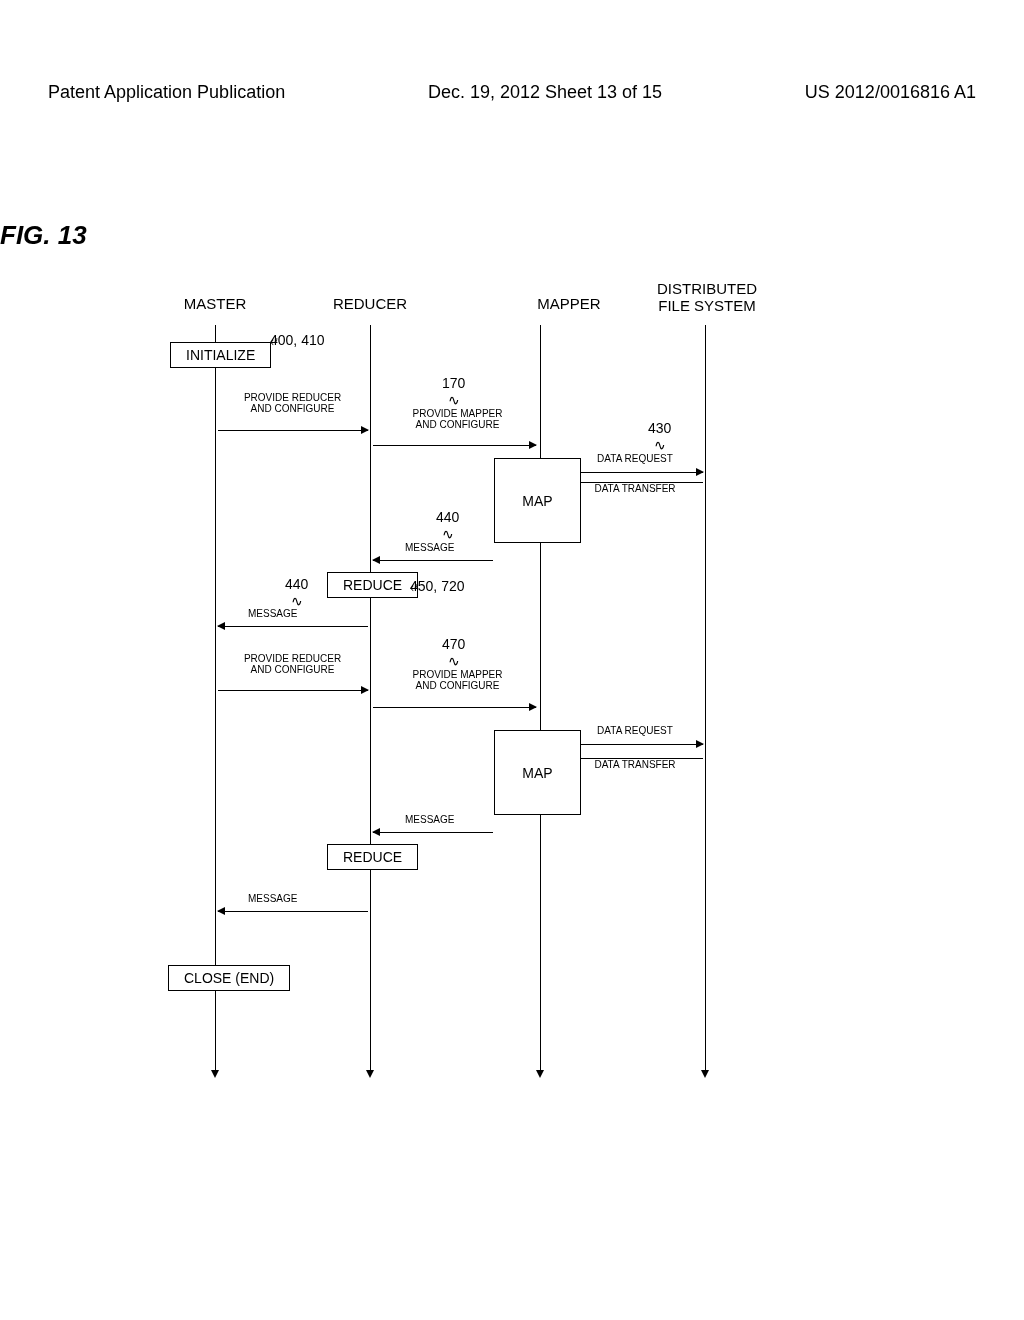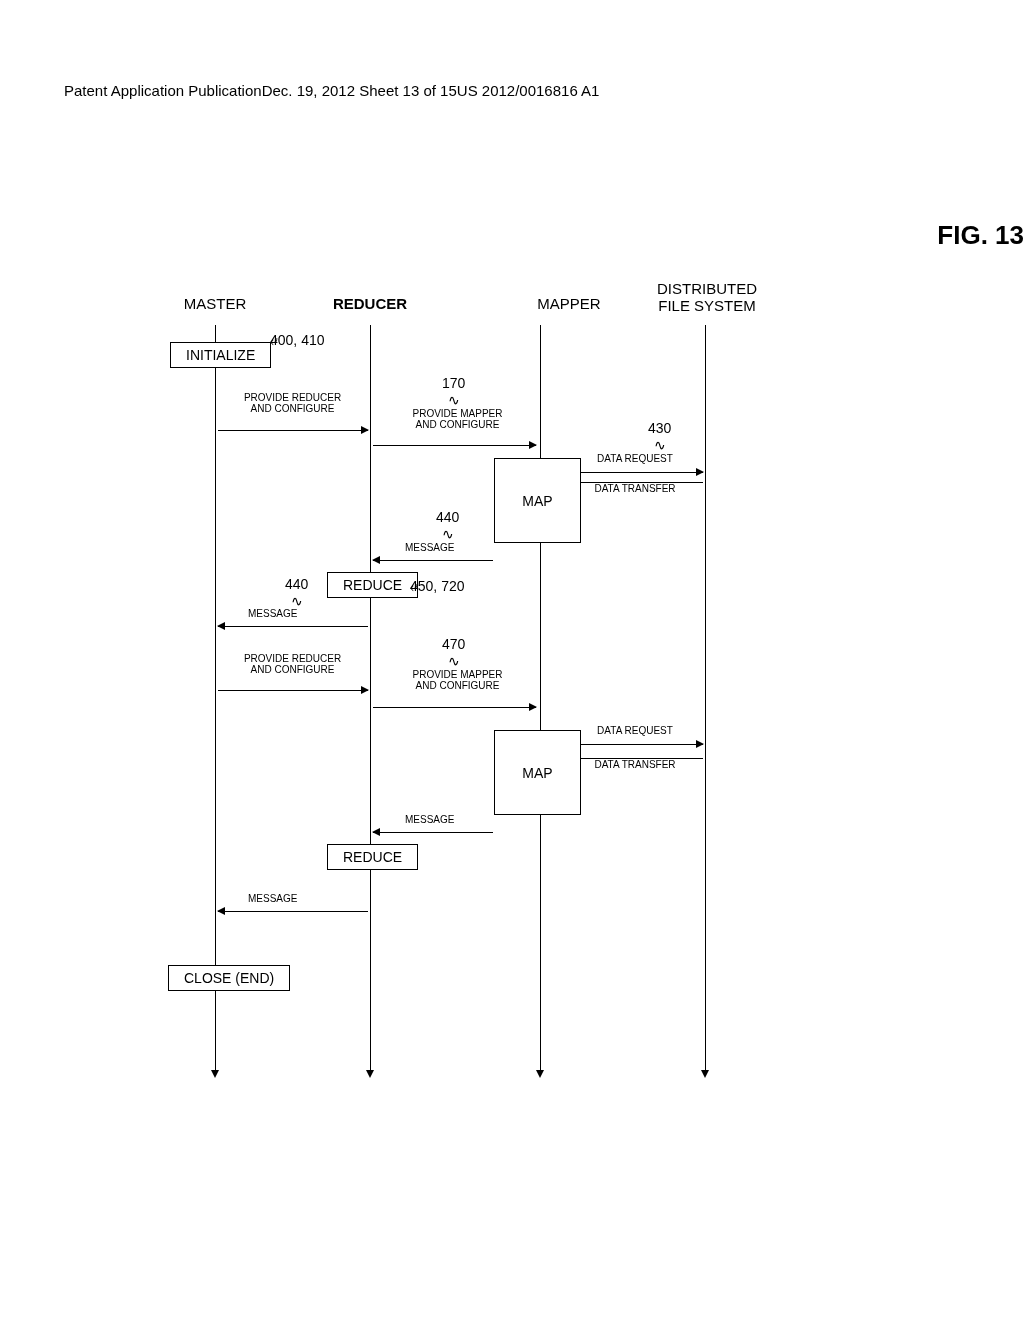--- a/index.html
+++ b/index.html
@@ -9,30 +9,31 @@
       background: white;
       width: 1024px;
       height: 1320px;
       position: relative;
     }
     .header {
       position: absolute;
       top: 82px;
       width: 100%;
       display: flex;
-      justify-content: flex-start;
-      padding: 0 64px;
+      justify-content: space-between;
+      padding: 0 48px;
       box-sizing: border-box;
-      font-size: 15px;
+      font-size: 18px;
     }
     .figure-title {
       position: absolute;
       top: 220px;
       width: 100%;
-      text-align: right;
+      text-align: left;
+      font-style: italic;
       font-weight: bold;
       font-size: 26px;
     }
     .diagram {
       position: absolute;
       top: 280px;
       left: 0;
       width: 1024px;
       height: 820px;
     }
@@ -122,21 +123,21 @@
   <span>Patent Application Publication</span>
   <span>Dec. 19, 2012  Sheet 13 of 15</span>
   <span>US 2012/0016816 A1</span>
 </div>
 
 <div class="figure-title">FIG.  13</div>
 
 <div class="diagram">
 
   <div class="lifeline-header" style="left:175px; width:80px; top:15px;">MASTER</div>
-  <div class="lifeline-header" style="left:330px; width:80px; top:15px;font-weight:bold;">REDUCER</div>
+  <div class="lifeline-header" style="left:330px; width:80px; top:15px;">REDUCER</div>
   <div class="lifeline-header" style="left:529px; width:80px; top:15px;">MAPPER</div>
   <div class="lifeline-header" style="left:652px; width:110px; top:0;">DISTRIBUTED
 FILE SYSTEM</div>
 
   <div class="lifeline" style="left:215px;"></div>
   <div class="lifeline" style="left:370px;"></div>
   <div class="lifeline" style="left:540px;"></div>
   <div class="lifeline" style="left:705px;"></div>
 
   <div class="box" style="left:170px; top:62px;">INITIALIZE</div>

